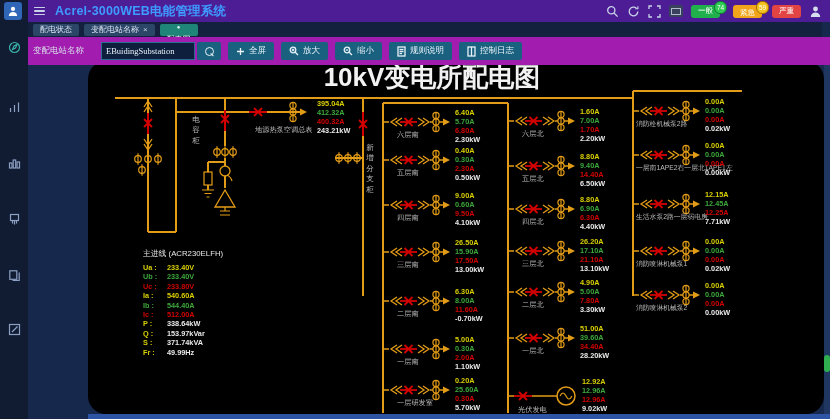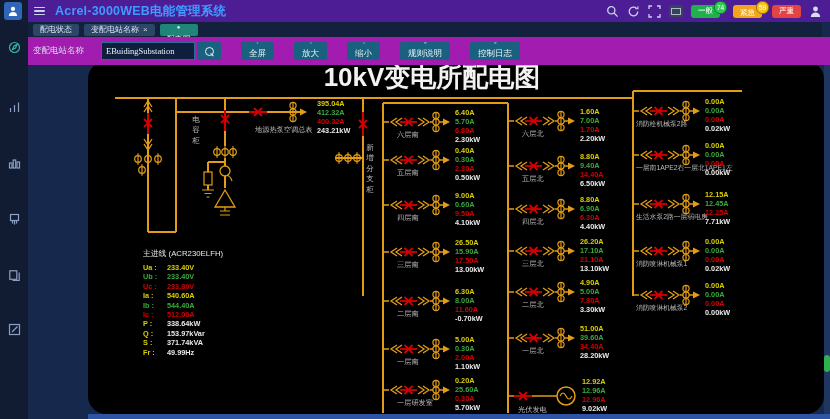--- a/index.html
+++ b/index.html
@@ -48,23 +48,23 @@
             color:#EAF2FA;font-size:8.5px;padding:0 4px;outline:none;font-family:Liberation Serif, serif;}
   .tb-search{margin-left:2px;width:24px;height:18px;background:#1A617F;border:none;border-radius:2px;
              display:flex;align-items:center;justify-content:center;cursor:pointer;}
   .mag{position:relative;width:7px;height:7px;border:1.3px solid #E8F2F8;border-radius:50%;display:block;}
   .mag::after{content:"";position:absolute;left:5.5px;top:5.5px;width:4px;height:1.4px;background:#E8F2F8;
               transform:rotate(45deg);transform-origin:0 0;}
   .tb-select{margin-left:12px;width:82px;height:16px;background:#0D2747;border:1px solid #2C6E91;border-radius:2px;
              color:#E8F0FA;font-size:8.5px;display:flex;align-items:center;padding:0 5px;cursor:pointer;}
   .tb-select .caret{margin-left:auto;width:0;height:0;border-left:3.5px solid transparent;
                     border-right:3.5px solid transparent;border-top:4px solid #9FB4CE;}
-  .tbtn{margin-left:20px;height:18px;background:#1A617F;border:none;border-radius:2px;color:#E8F2F8;
+  .tbtn{margin-left:7px;height:18px;background:#1A617F;border:none;border-radius:2px;color:#E8F2F8;
         font-size:8.5px;display:flex;align-items:center;gap:4px;padding:0 8px;cursor:pointer;white-space:nowrap;
-        font-family:"Liberation Sans",sans-serif;flex-direction:column;}
+        font-family:"Liberation Sans",sans-serif;}
   .tbtn svg{stroke:#E8F2F8;fill:none;stroke-width:1.3;}
   
   .canvas{position:absolute;left:88px;top:61px;width:736px;height:353px;background:#000;border-radius:18px;}
   .canvas svg{display:block;}
   .vscroll{position:absolute;left:824px;top:61px;width:6px;height:353px;background:#1E3660;}
   .vthumb{position:absolute;left:0;top:294px;width:6px;height:17px;border-radius:3px;background:#2FAF4F;cursor:pointer;}
   .hbar{position:absolute;left:88px;top:414px;width:742px;height:5px;background:#2E55A5;}
 </style>
 </head>
 <body>

